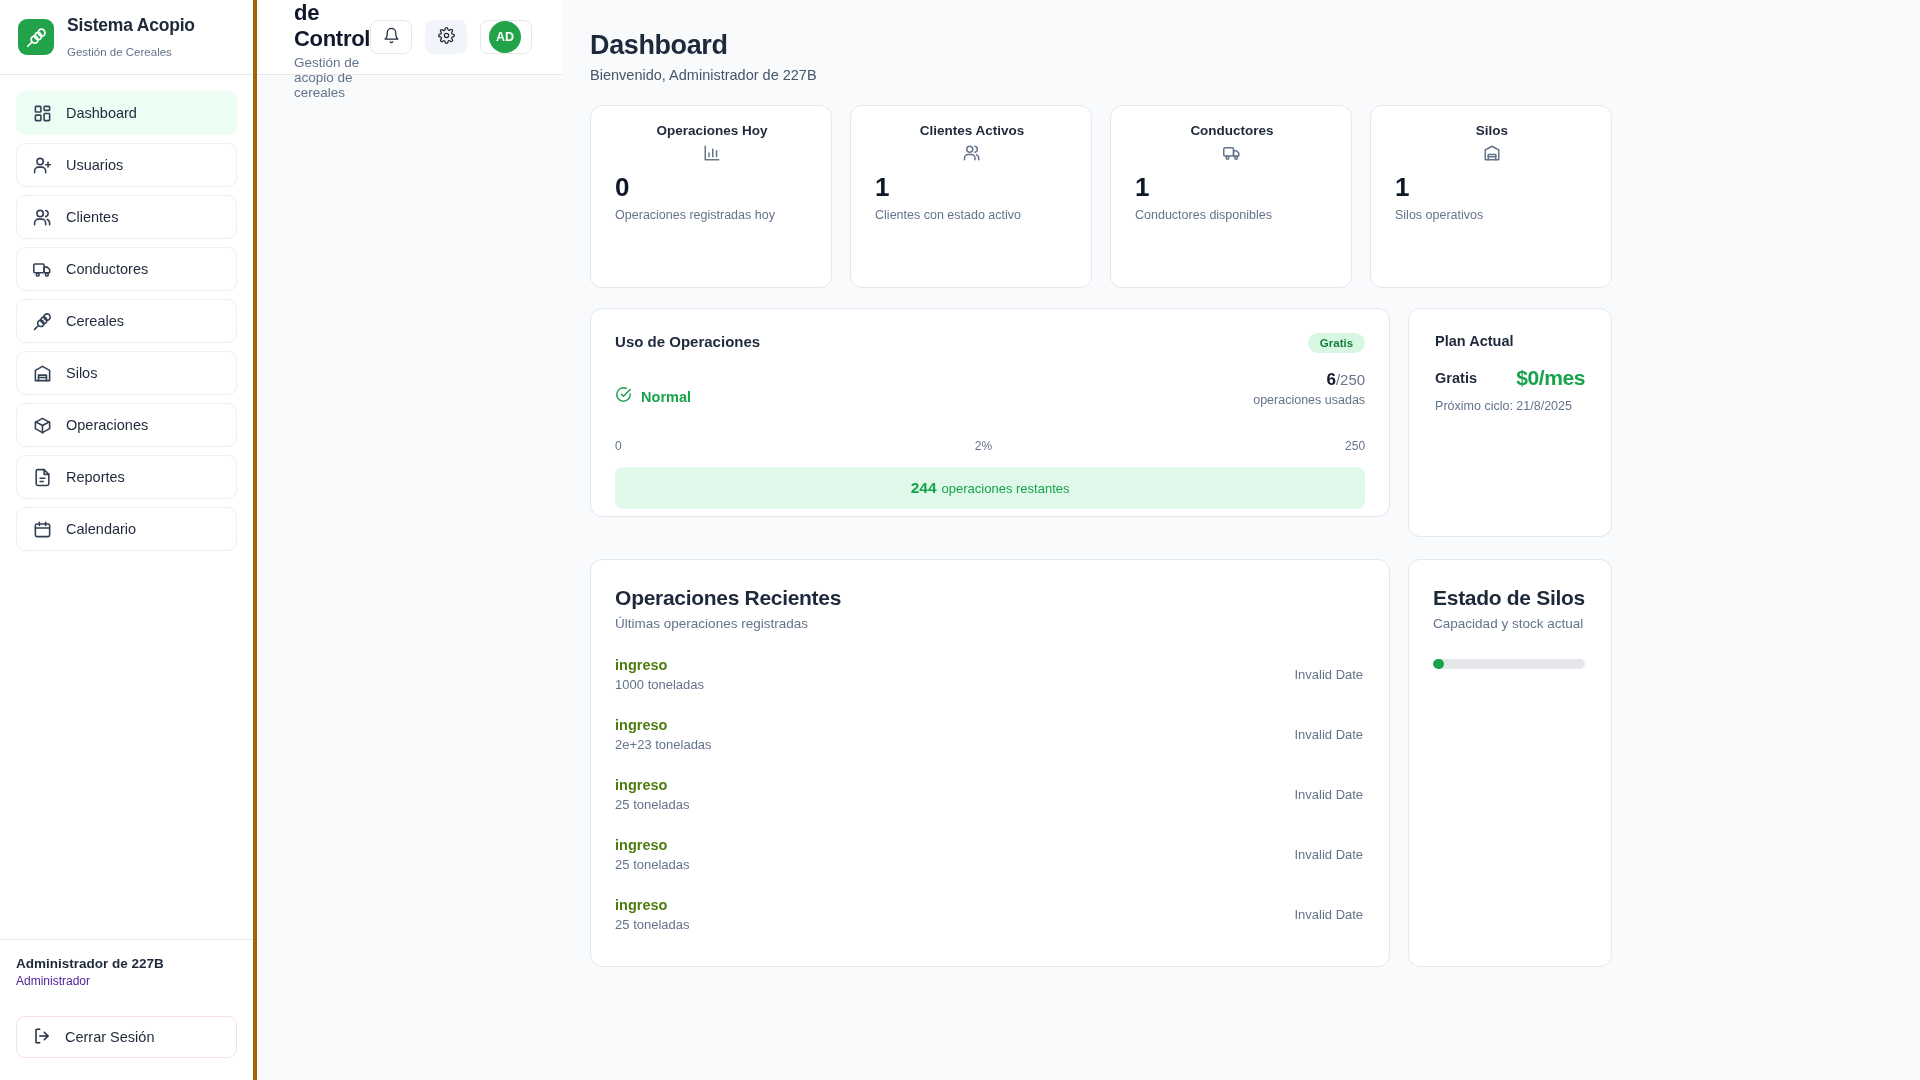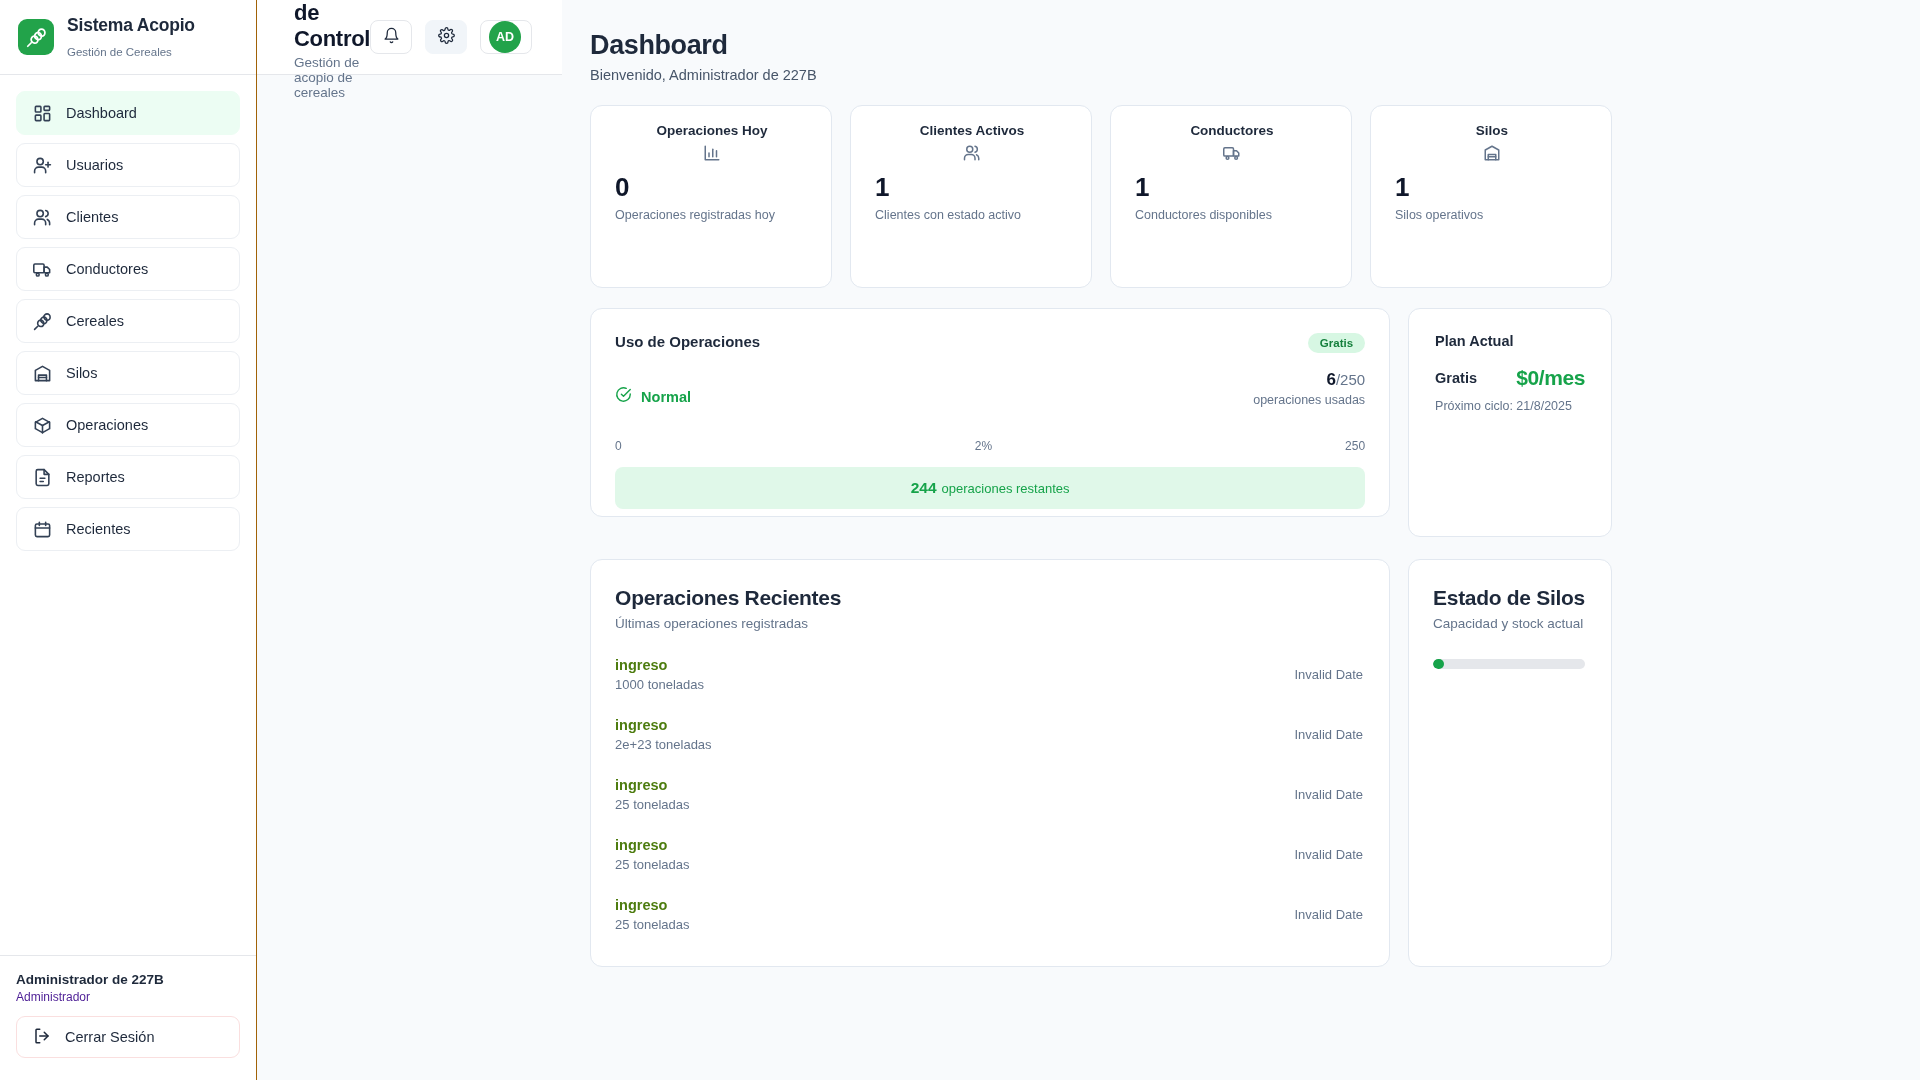--- a/index.html
+++ b/index.html
@@ -8,21 +8,21 @@
     font-family: "Liberation Sans", sans-serif;
     background: #f8fafc;
     overflow: hidden;
   }
   .app { display: flex; width: 1920px; height: 1080px; }
 
   
   .sidebar {
     width: 257px; height: 1080px;
     background: #ffffff;
-    border-right: 1px solid #a16207;
+    border-right: 4px solid #a16207;
     display: flex; flex-direction: column;
     flex: 0 0 257px;
   }
   .brand {
     height: 75px;
     display: flex; align-items: center; gap: 13px;
     padding: 0 18px;
     border-bottom: 1px solid #e5e7eb;
   }
   .brand-logo {
@@ -48,21 +48,21 @@
   .nav-item.active {
     background: #ecfdf3; border-color: #ecfdf3;
   }
   .nav-item .ico { width: 19px; height: 19px; flex: 0 0 19px; display:block; color: #334155; }
   .nav-label { font-size: 14.5px; color: #1e293b; font-weight: 400; }
 
   .side-foot { padding: 16px 16px 22px 16px; border-top: 1px solid #e5e7eb; }
   .user-name { font-size: 13.5px; font-weight: 700; color: #1e293b; }
   .user-role { font-size: 12px; color: #4c1d95; margin-top: 3px; }
   .logout {
-    margin-top: 12px;
+    margin-top: 28px;
     height: 42px; border-radius: 9px;
     border: 1px solid #fadfdf;
     background: #fff;
     display: flex; align-items: center; gap: 14px;
     padding: 0 16px; cursor: pointer;
     color: #1e293b; font-size: 14.5px;
   }
 
   
   .main { flex: 1 1 auto; height: 1080px; display: flex; flex-direction: row; background: #f8fafc; }
@@ -251,21 +251,21 @@
             </svg></span>
         <span class="nav-label">Reportes</span>
       </div>
       <div class="nav-item">
         <span class="ico"><svg width="19" height="19" viewBox="0 0 24 24" fill="none" stroke="currentColor" stroke-width="2" stroke-linecap="round" stroke-linejoin="round">
               <rect x="3" y="5" width="18" height="16" rx="2"></rect>
               <path d="M3 10h18"></path>
               <path d="M8 3v4"></path>
               <path d="M16 3v4"></path>
             </svg></span>
-        <span class="nav-label">Recientes</span>
+        <span class="nav-label">Calendario</span>
       </div>
     </nav>
 
     <div class="side-foot">
       <div class="user-name">Administrador de 227B</div>
       <div class="user-role">Administrador</div>
       <div class="logout">
         <span class="ico"><svg width="18" height="18" viewBox="0 0 24 24" fill="none" stroke="#1e293b" stroke-width="2" stroke-linecap="round" stroke-linejoin="round">
               <path d="M9 3H5a1 1 0 00-1 1v16a1 1 0 001 1h4"></path>
               <path d="M15 17l5-5-5-5"></path>

